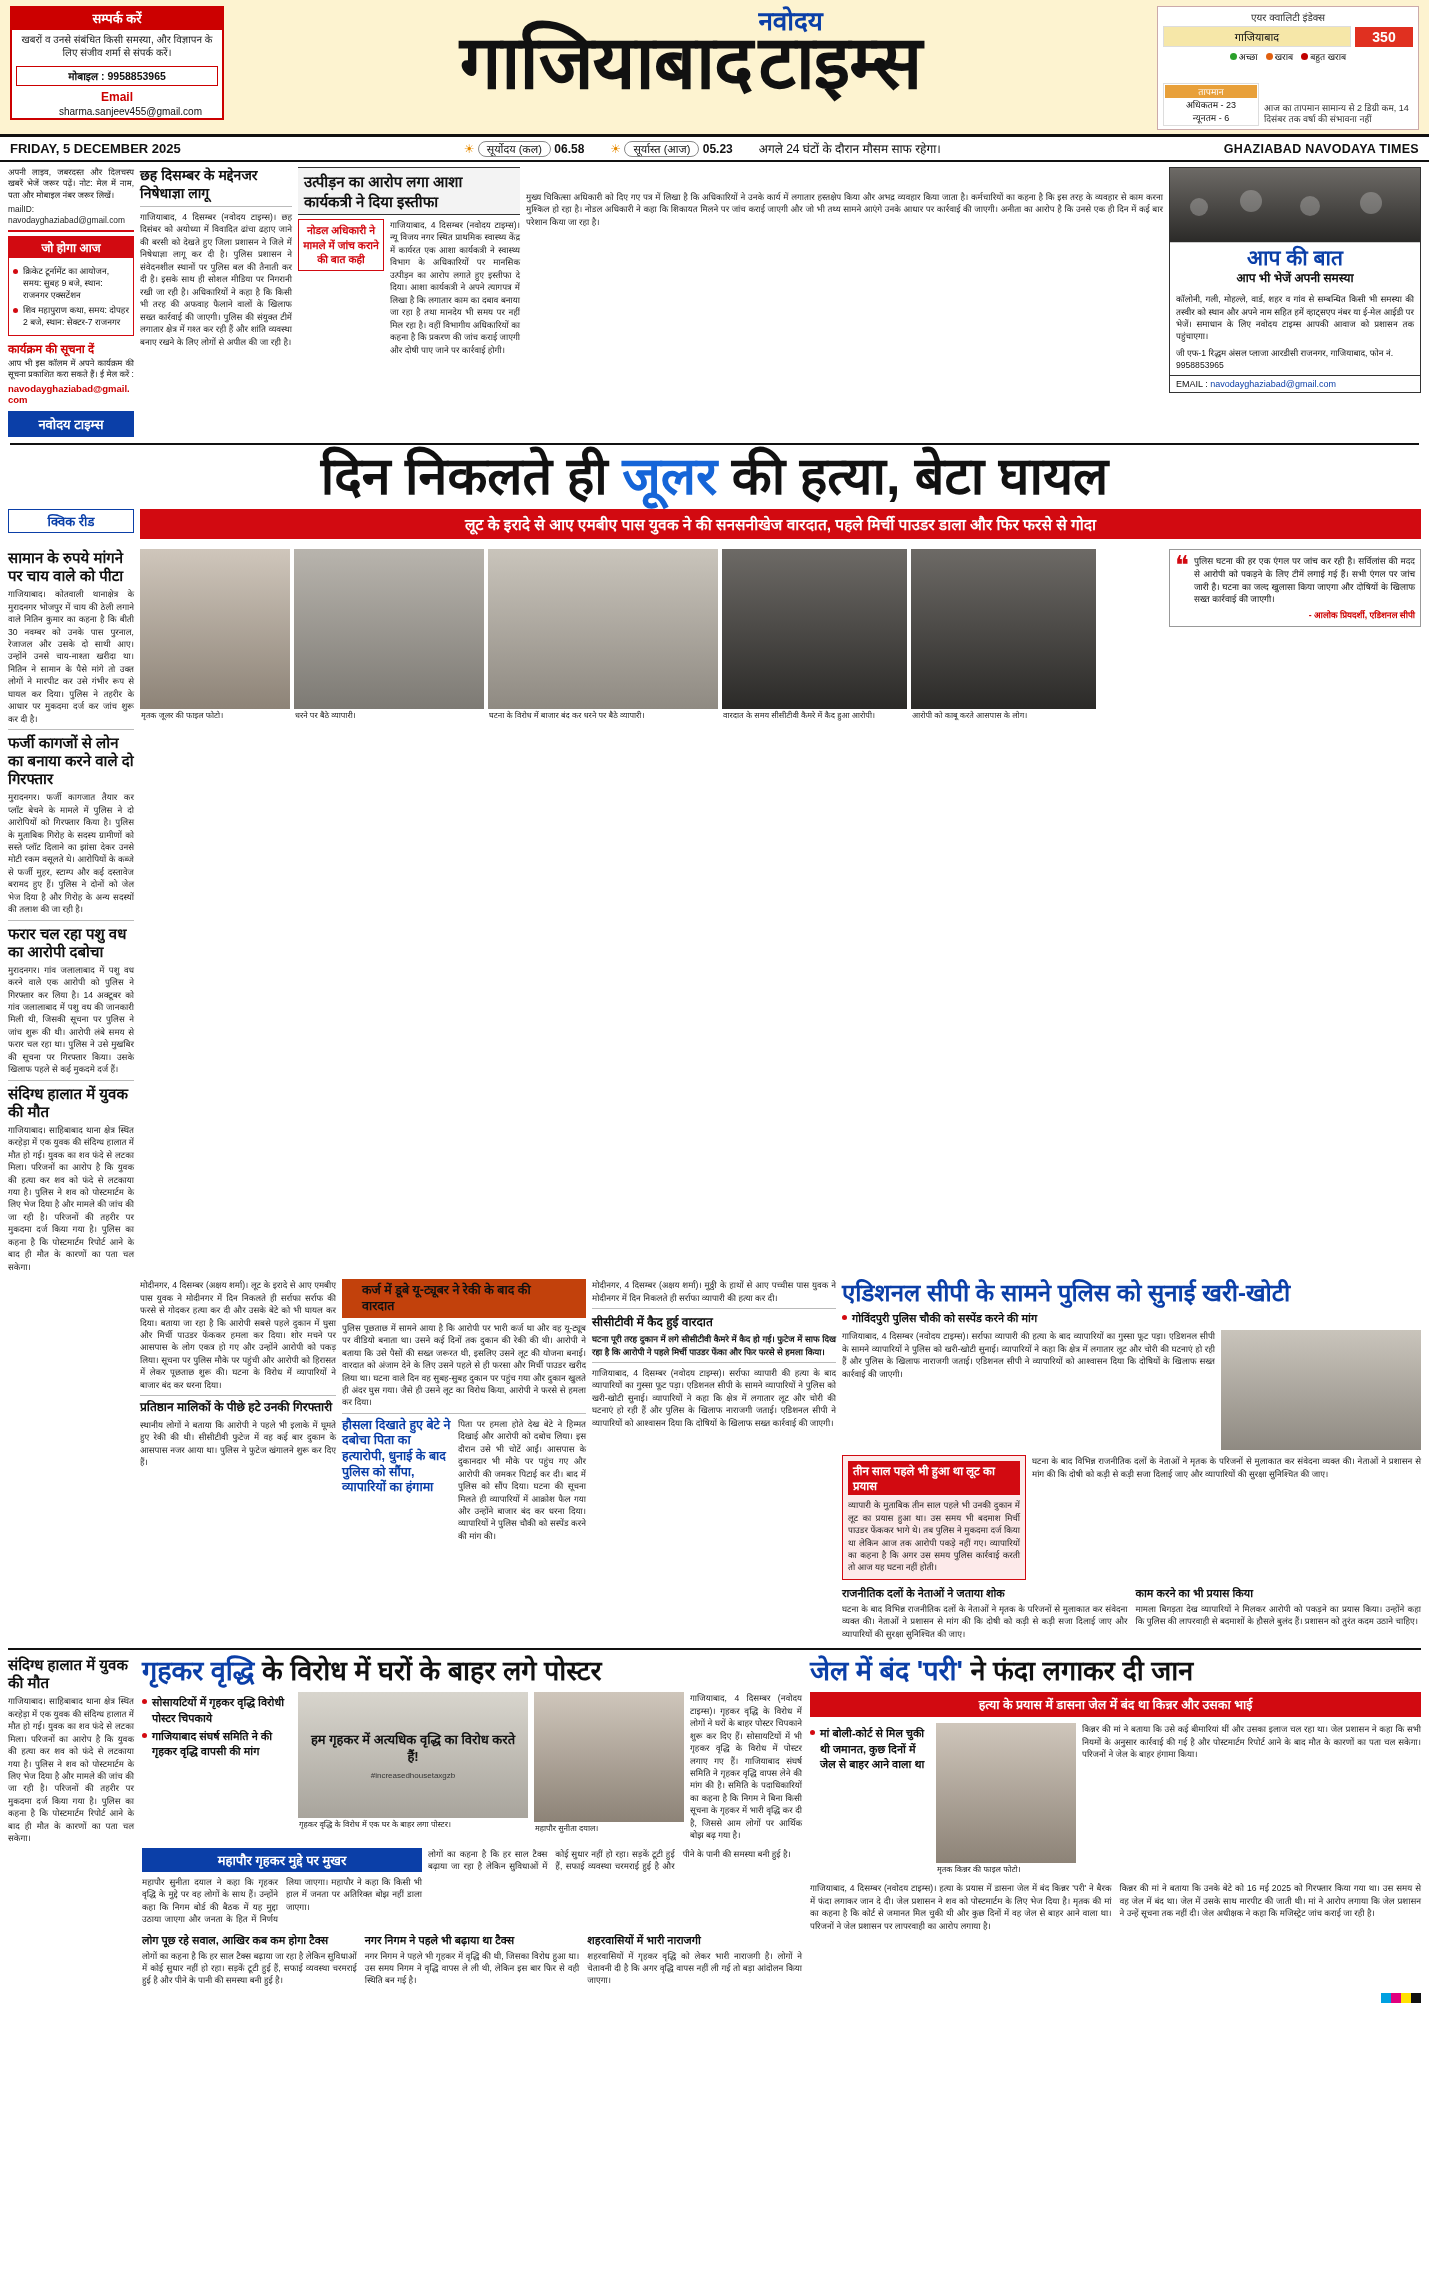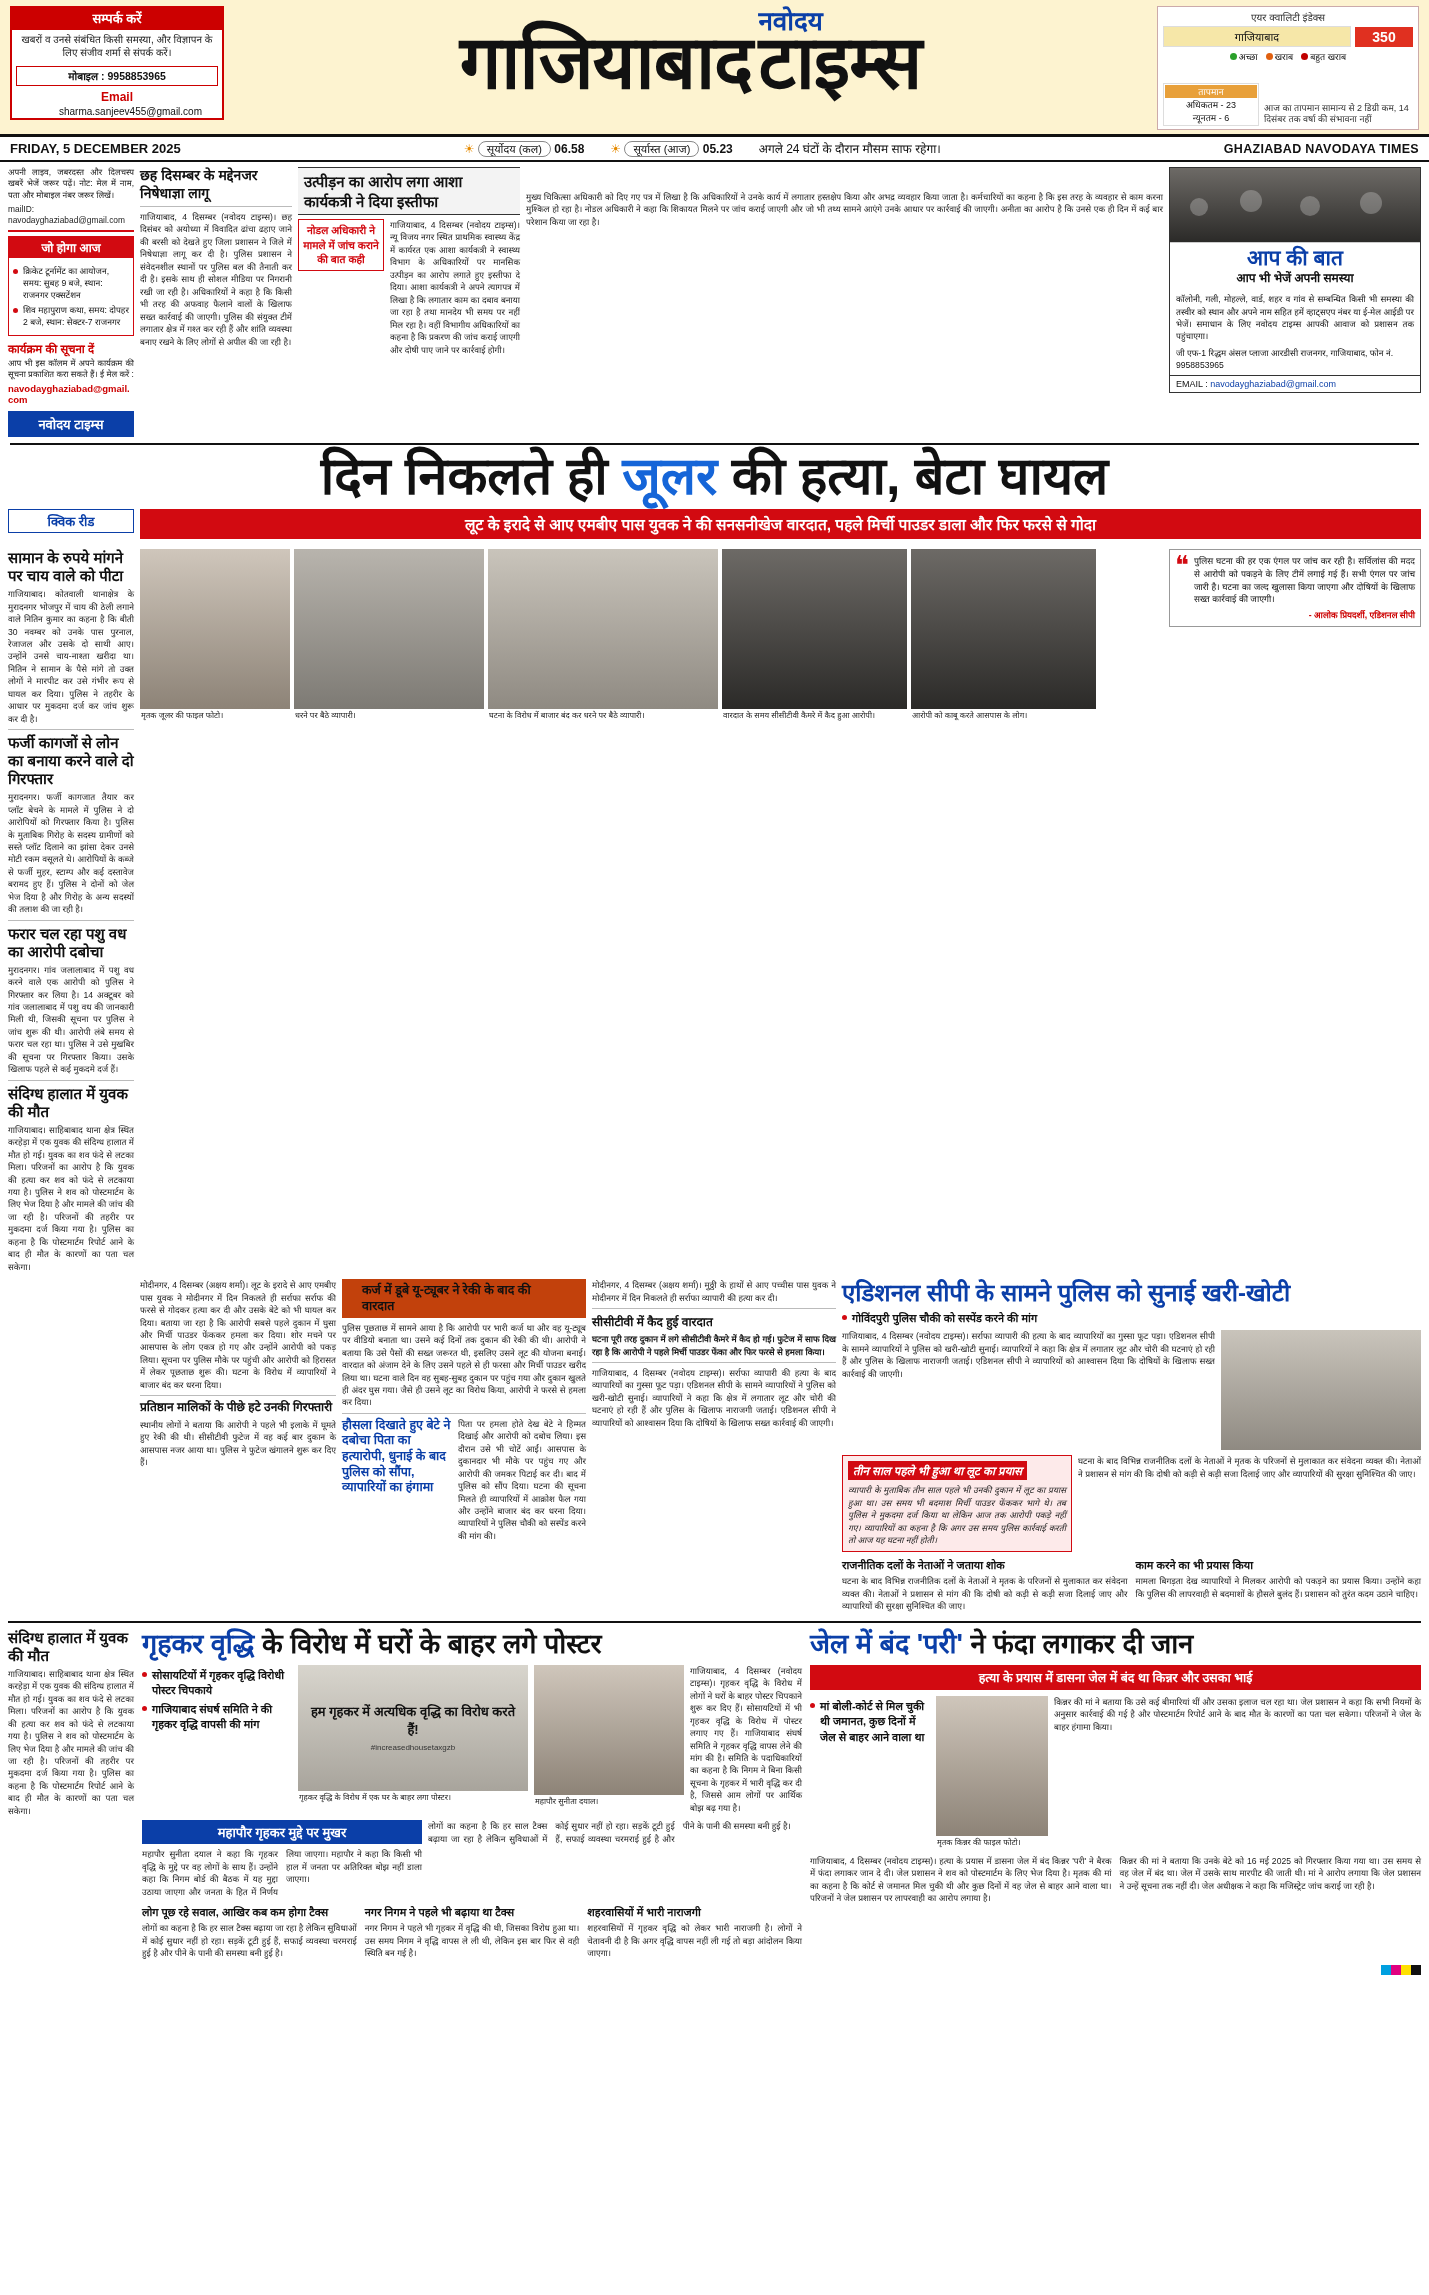--- a/index.html
+++ b/index.html
@@ -338,21 +338,21 @@
       <div class="bullet-li" style="font-size:11px;font-weight:bold;margin-top:4px;">गोविंदपुरी पुलिस चौकी को सस्पेंड करने की मांग</div>
       <div style="display:flex;gap:6px;margin-top:4px;">
         <div style="flex:1;">
           <div class="body-col">गाजियाबाद, 4 दिसम्बर (नवोदय टाइम्स)। सर्राफा व्यापारी की हत्या के बाद व्यापारियों का गुस्सा फूट पड़ा। एडिशनल सीपी के सामने व्यापारियों ने पुलिस को खरी-खोटी सुनाई। व्यापारियों ने कहा कि क्षेत्र में लगातार लूट और चोरी की घटनाएं हो रही हैं और पुलिस के खिलाफ नाराजगी जताई। एडिशनल सीपी ने व्यापारियों को आश्वासन दिया कि दोषियों के खिलाफ सख्त कार्रवाई की जाएगी।</div>
         </div>
         <div style="width:200px;">
           <div class="photo2 img-people"></div>
         </div>
       </div>
       <div style="margin-top:5px;display:flex;gap:6px;">
-        <div style="width:230px;font-style:italic;">
+        <div style="width:184px;">
           <div class="shade">
             <div class="shade-hd">तीन साल पहले भी हुआ था लूट का प्रयास</div>
             <div class="body-col" style="margin-top:4px;">व्यापारी के मुताबिक तीन साल पहले भी उनकी दुकान में लूट का प्रयास हुआ था। उस समय भी बदमाश मिर्ची पाउडर फेंककर भागे थे। तब पुलिस ने मुकदमा दर्ज किया था लेकिन आज तक आरोपी पकड़े नहीं गए। व्यापारियों का कहना है कि अगर उस समय पुलिस कार्रवाई करती तो आज यह घटना नहीं होती।</div>
           </div>
         </div>
         <div style="flex:1;">
           <div class="body-col">घटना के बाद विभिन्न राजनीतिक दलों के नेताओं ने मृतक के परिजनों से मुलाकात कर संवेदना व्यक्त की। नेताओं ने प्रशासन से मांग की कि दोषी को कड़ी से कड़ी सजा दिलाई जाए और व्यापारियों की सुरक्षा सुनिश्चित की जाए।</div>
         </div>
       </div>
       <div style="display:flex;gap:8px;margin-top:5px;">
@@ -434,21 +434,21 @@
     <div style="flex:1;">
       <div style="font-size:27px;line-height:1.15;font-weight:bold;">
         <span class="blue-t">जेल में बंद 'परी'</span>
         <span>ने फंदा लगाकर दी जान</span>
       </div>
       <div class="subbanner" style="font-size:12.5px;margin-top:5px;">हत्या के प्रयास में डासना जेल में बंद था किन्नर और उसका भाई</div>
       <div style="display:flex;gap:6px;margin-top:5px;">
         <div style="width:120px;">
           <div class="bullet-li" style="font-size:11px;font-weight:bold;">मां बोली-कोर्ट से मिल चुकी थी जमानत, कुछ दिनों में जेल से बाहर आने वाला था</div>
         </div>
-        <div style="width:112px;">
+        <div style="width:140px;">
           <div class="photo2 img-portrait" style="height:140px;"></div>
           <div class="cap">मृतक किन्नर की फाइल फोटो।</div>
         </div>
         <div style="flex:1;">
           <div class="body-col">किन्नर की मां ने बताया कि उसे कई बीमारियां थीं और उसका इलाज चल रहा था। जेल प्रशासन ने कहा कि सभी नियमों के अनुसार कार्रवाई की गई है और पोस्टमार्टम रिपोर्ट आने के बाद मौत के कारणों का पता चल सकेगा। परिजनों ने जेल के बाहर हंगामा किया।</div>
         </div>
       </div>
       <div style="display:flex;gap:8px;margin-top:5px;">
         <div style="flex:1;">
           <div class="body-col">गाजियाबाद, 4 दिसम्बर (नवोदय टाइम्स)। हत्या के प्रयास में डासना जेल में बंद किन्नर 'परी' ने बैरक में फंदा लगाकर जान दे दी। जेल प्रशासन ने शव को पोस्टमार्टम के लिए भेज दिया है। मृतक की मां का कहना है कि कोर्ट से जमानत मिल चुकी थी और कुछ दिनों में वह जेल से बाहर आने वाला था। परिजनों ने जेल प्रशासन पर लापरवाही का आरोप लगाया है।</div>

